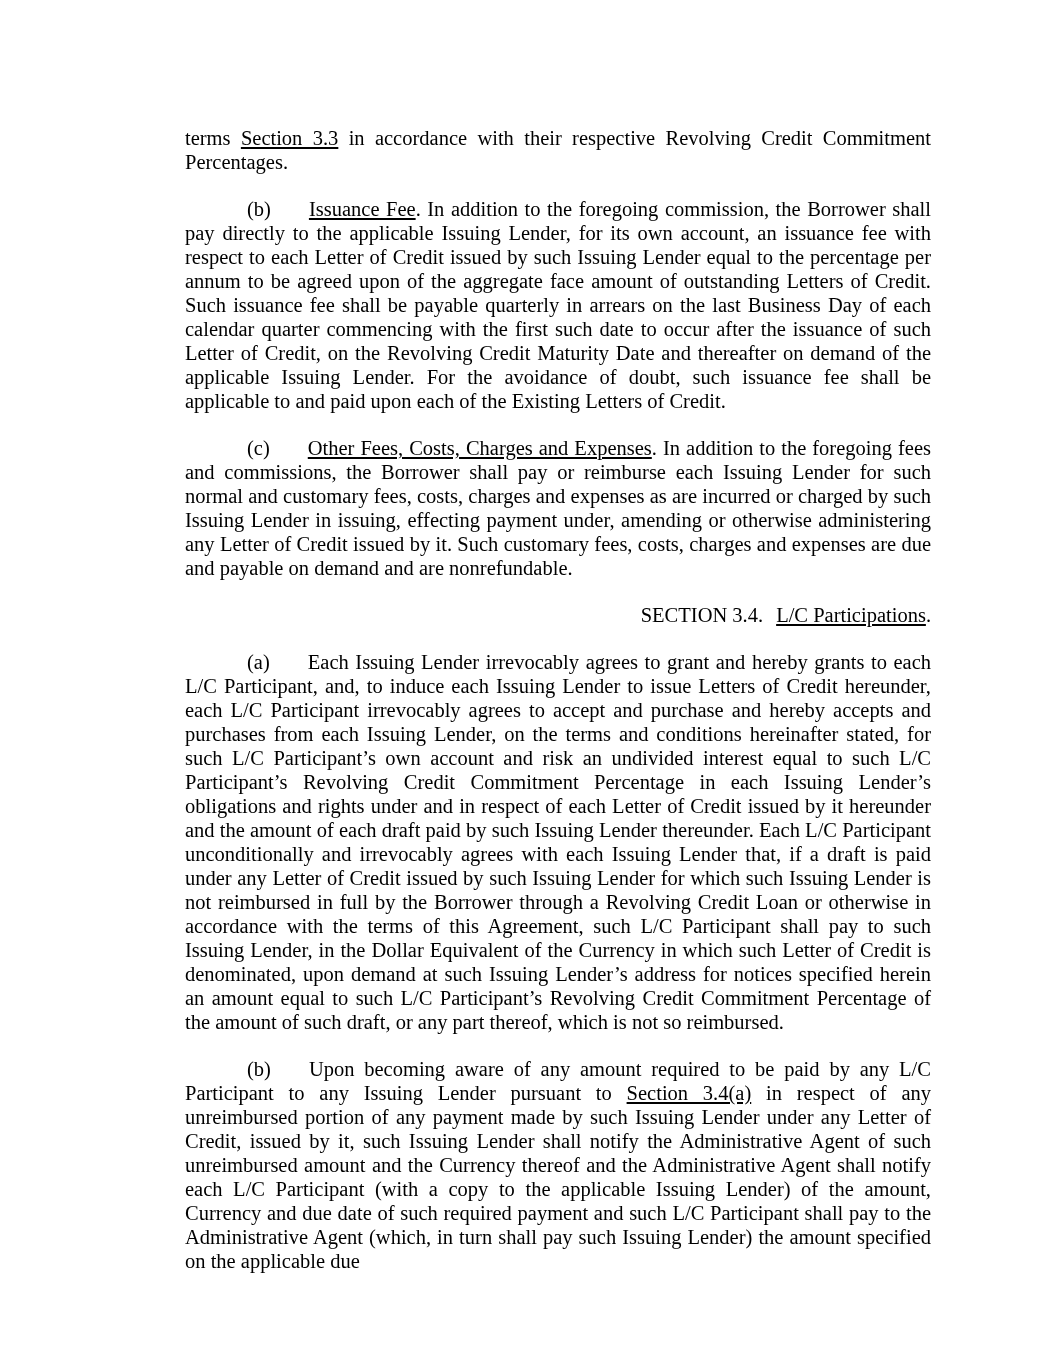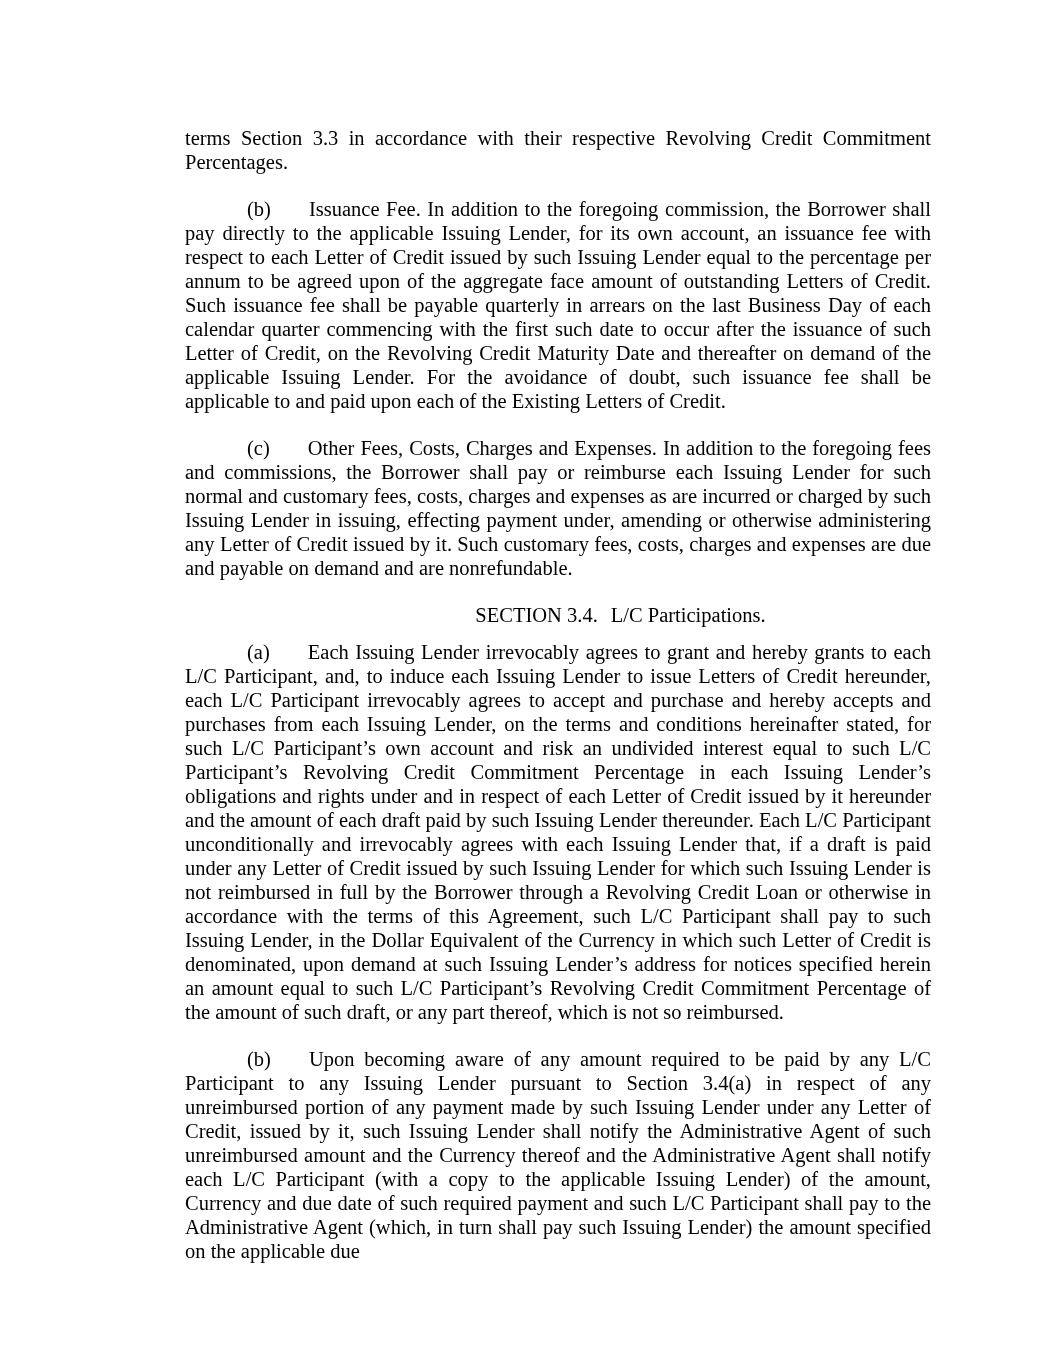--- a/index.html
+++ b/index.html
@@ -19,25 +19,26 @@
     box-sizing: border-box;
     padding: 126px 124px 0 185px;
     overflow: hidden;
   }
   .para {
     margin: 0 0 23px 0;
     text-align: justify;
     text-justify: inter-word;
   }
   .para.indent { text-indent: 62px; }
-  .para.heading { text-align: center; text-indent: 125px; margin-bottom: 13px; }
+  .para.heading { text-align: right; text-indent: 125px; margin-bottom: 23px; }
   .tab { display: inline-block; }
   .tab-md { width: 38px; }
   .tab-sm { width: 13px; }
   .u {
+    text-decoration: underline;
     text-underline-offset: 2px;
   }
 </style>
 </head>
 <body>
 
 <div class="page">
   <div>
       <p class="para "><span>terms </span><span class="u">Section 3.3</span><span> in accordance with their respective Revolving Credit Commitment Percentages.</span></p>
       <p class="para  indent"><span>(b)</span><span class="tab tab-md"></span><span class="u">Issuance Fee</span><span>.  In addition to the foregoing commission, the Borrower shall pay directly to the applicable Issuing Lender, for its own account, an issuance fee with respect to each Letter of Credit issued by such Issuing Lender equal to the percentage per annum to be agreed upon of the aggregate face amount of outstanding Letters of Credit.  Such issuance fee shall be payable quarterly in arrears on the last Business Day of each calendar quarter commencing with the first such date to occur after the issuance of such Letter of Credit, on the Revolving Credit Maturity Date and thereafter on demand of the applicable Issuing Lender.  For the avoidance of doubt, such issuance fee shall be applicable to and paid upon each of the Existing Letters of Credit.</span></p>

